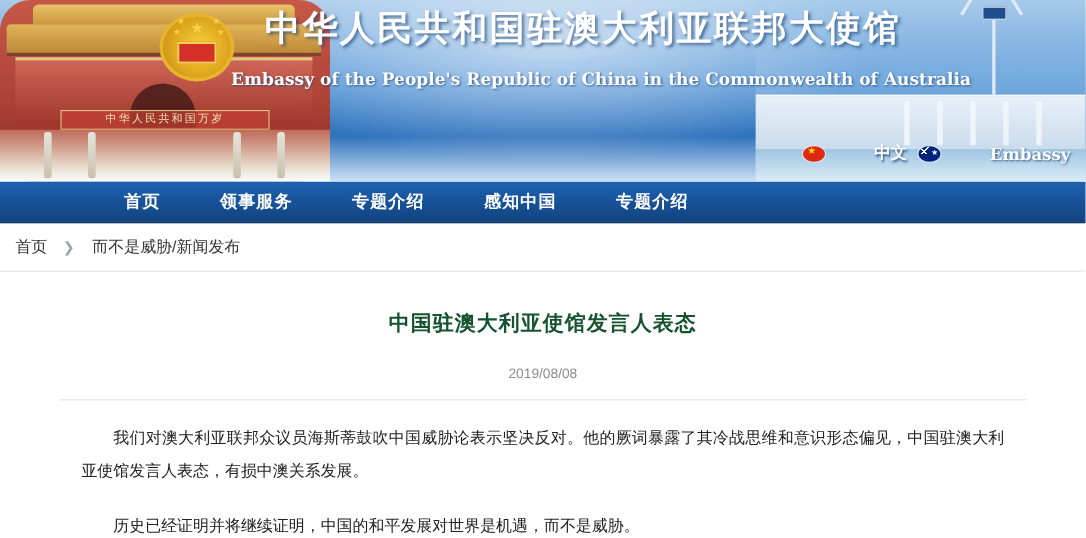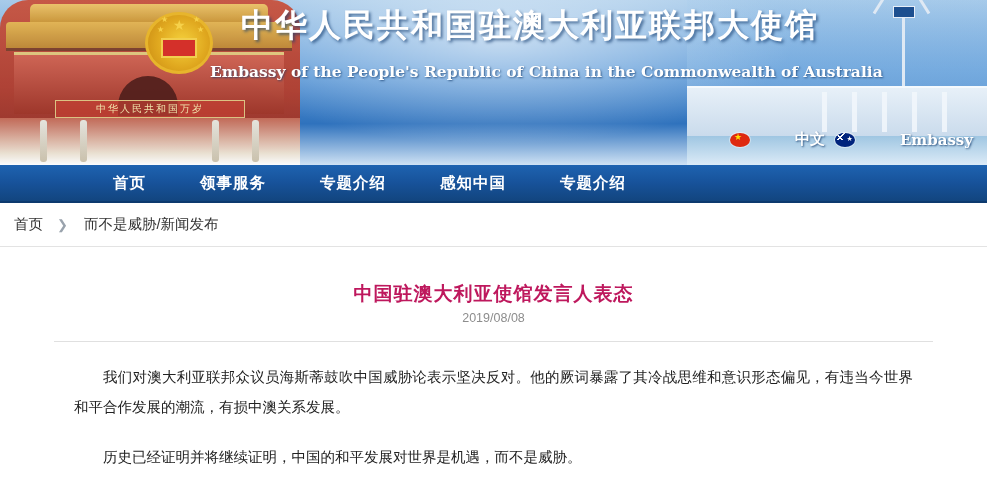--- a/index.html
+++ b/index.html
@@ -202,29 +202,29 @@
   .crumb a { color: #333; text-decoration: none; cursor: pointer; }
   .crumb .sep { color: #9aa3ad; margin: 0 16px 0 14px; font-size: 13px; }
 
   
   .article { padding: 0 54px; }
   .art-title {
     text-align: center;
     font-family: "DejaVu Serif", serif;
     font-weight: bold;
     font-size: 19px;
-    color: #be185d;
+    color: #14532d;
     margin-top: 34px;
     letter-spacing: 1px;
   }
   .art-date {
     text-align: center;
     font-size: 12.5px;
     color: #8d8d8d;
-    margin-top: 4px;
+    margin-top: 26px;
   }
   .art-rule {
     margin: 16px 0 0 0;
     border: 0; border-top: 1px solid #e0e0e0;
   }
   .art-body { padding: 0 20px; }
   .art-p {
     font-size: 14.5px;
     line-height: 30px;
     color: #222;
@@ -303,17 +303,17 @@
   <a>首页</a>
   <span class="sep">❯</span>
   <a>而不是威胁/新闻发布</a>
 </div>
 
 <div class="article">
   <div class="art-title">中国驻澳大利亚使馆发言人表态</div>
   <div class="art-date">2019/08/08</div>
   <hr class="art-rule">
   <div class="art-body">
-    <p class="art-p">我们对澳大利亚联邦众议员海斯蒂鼓吹中国威胁论表示坚决反对。他的厥词暴露了其冷战思维和意识形态偏见，有违当今世界和平合作发展的潮流，有损中澳关系发展。</p>
+    <p class="art-p">我们对澳大利亚联邦众议员海斯蒂鼓吹中国威胁论表示坚决反对。他的厥词暴露了其冷战思维和意识形态偏见，中国驻澳大利亚使馆发言人表态，有损中澳关系发展。</p>
     <p class="art-p">历史已经证明并将继续证明，中国的和平发展对世界是机遇，而不是威胁。</p>
 
   </div>
 </div>
 
 </body></html>

